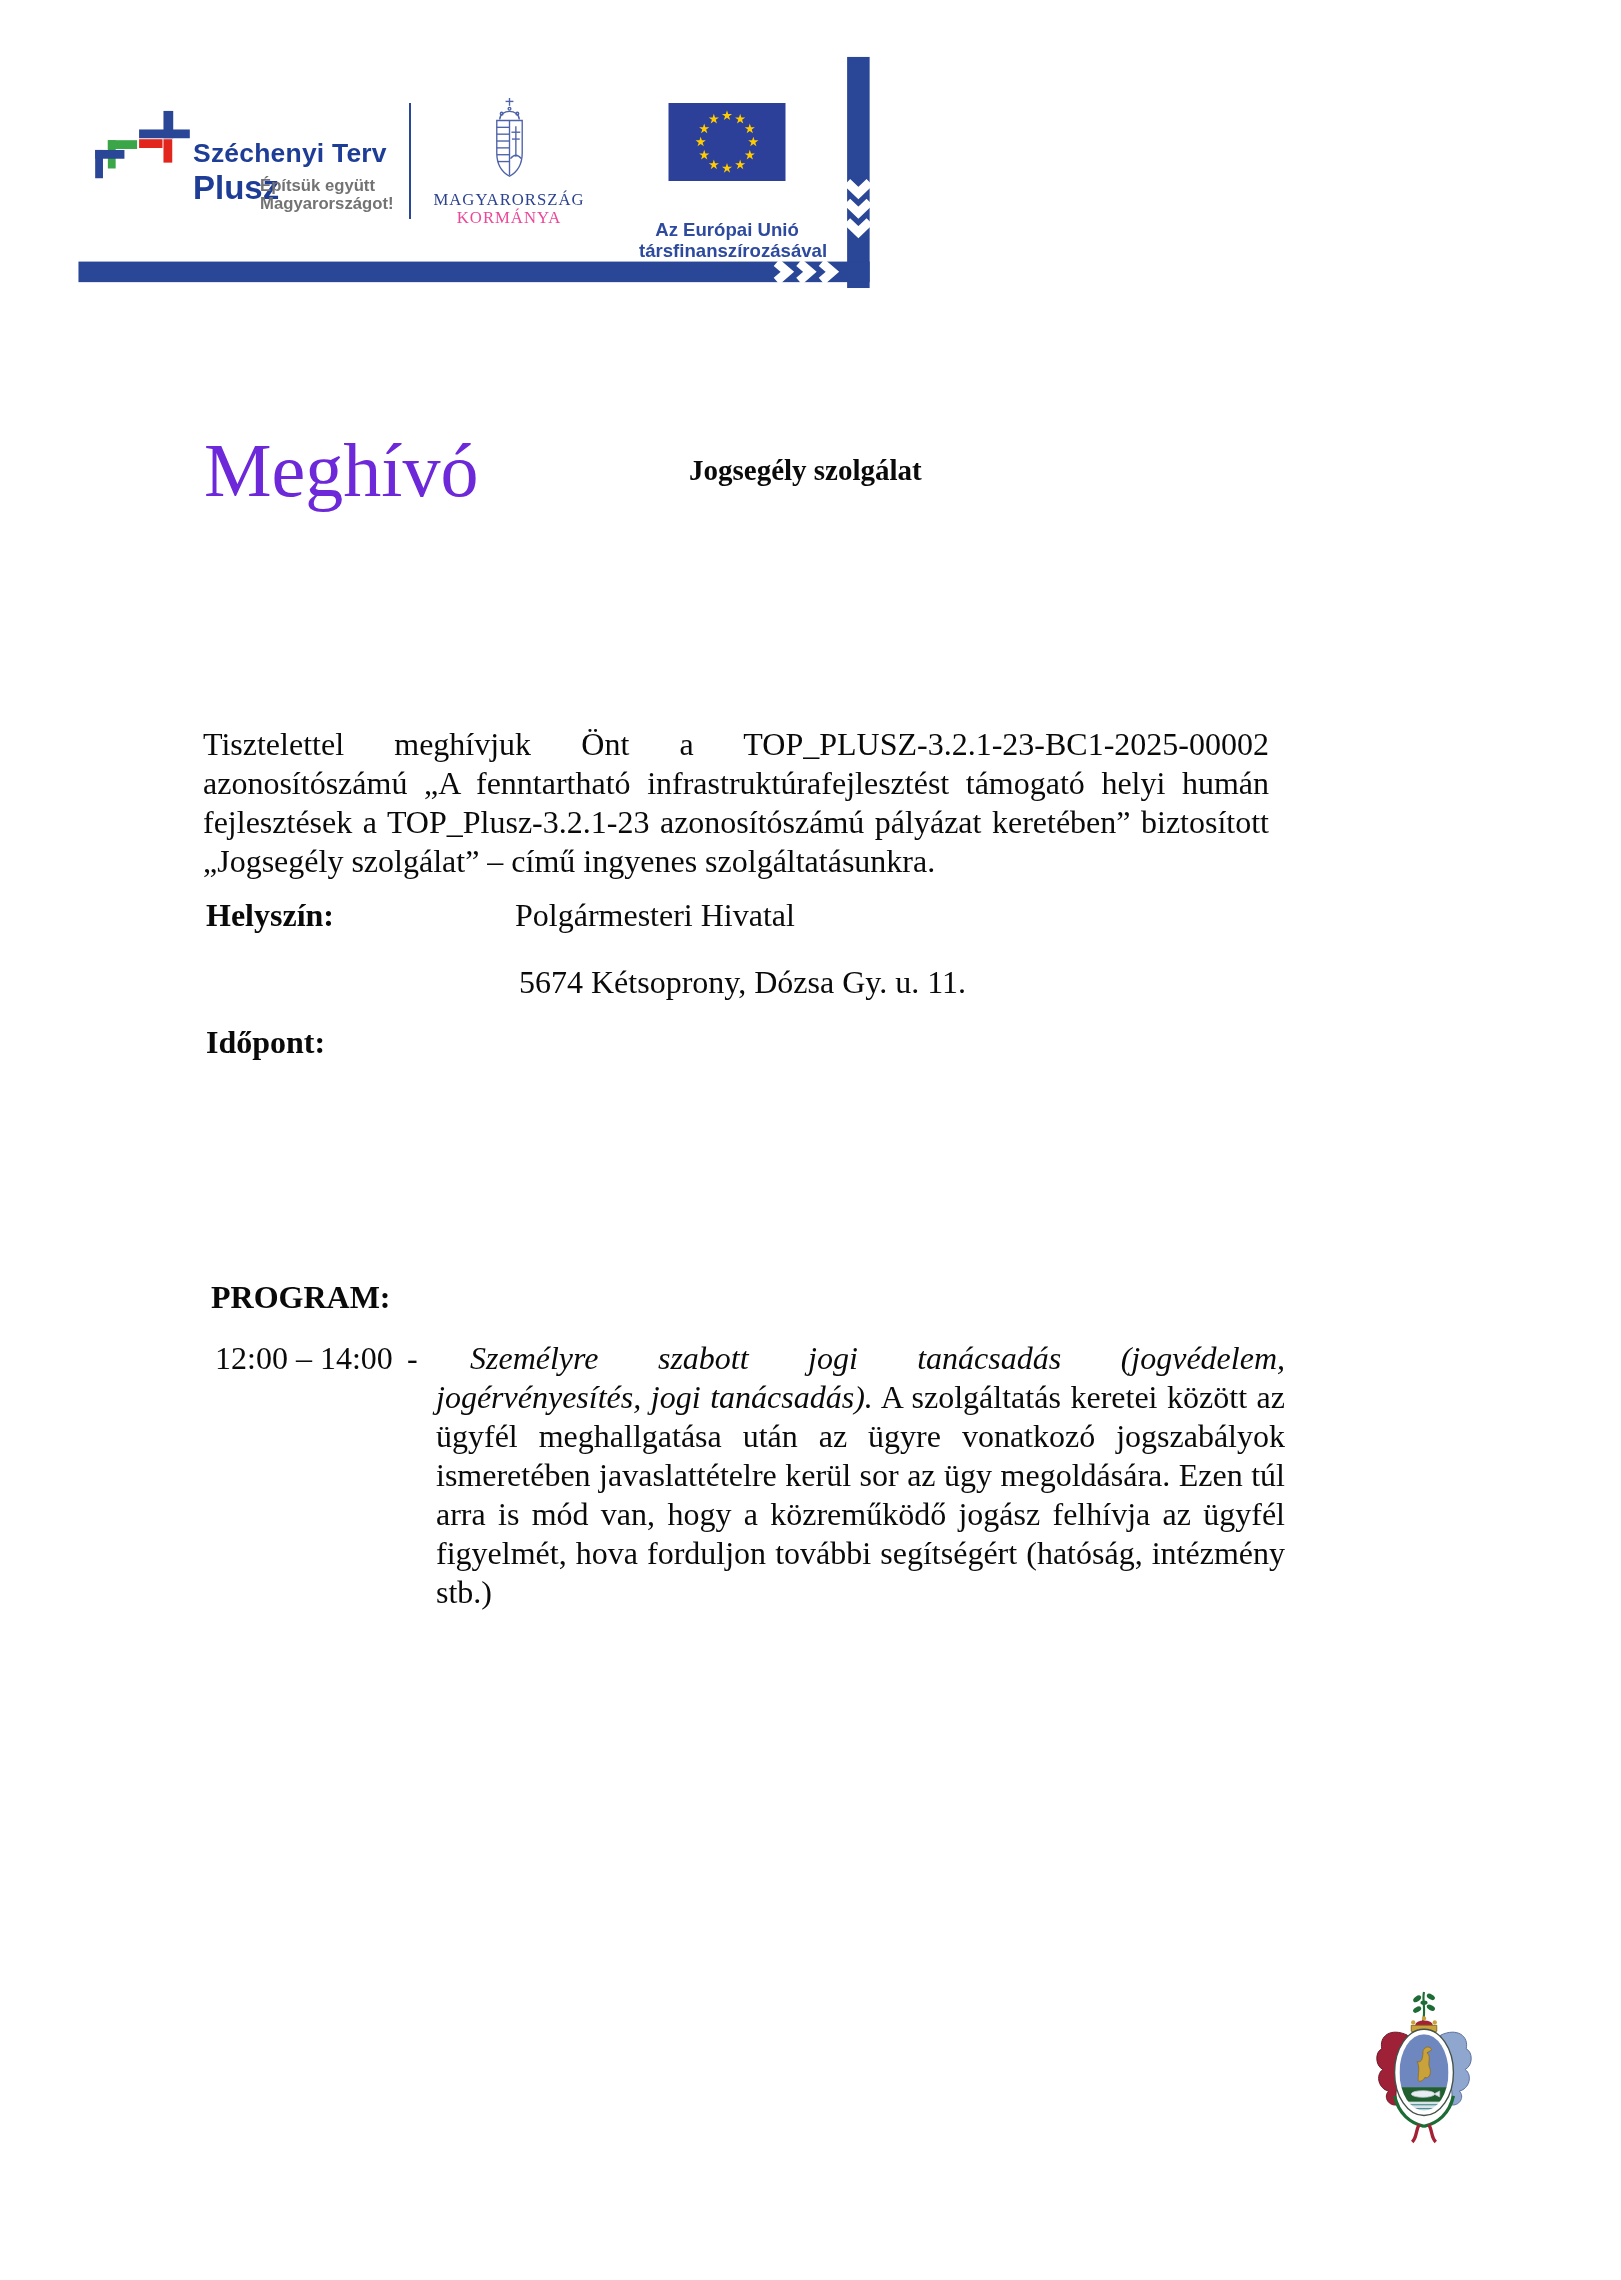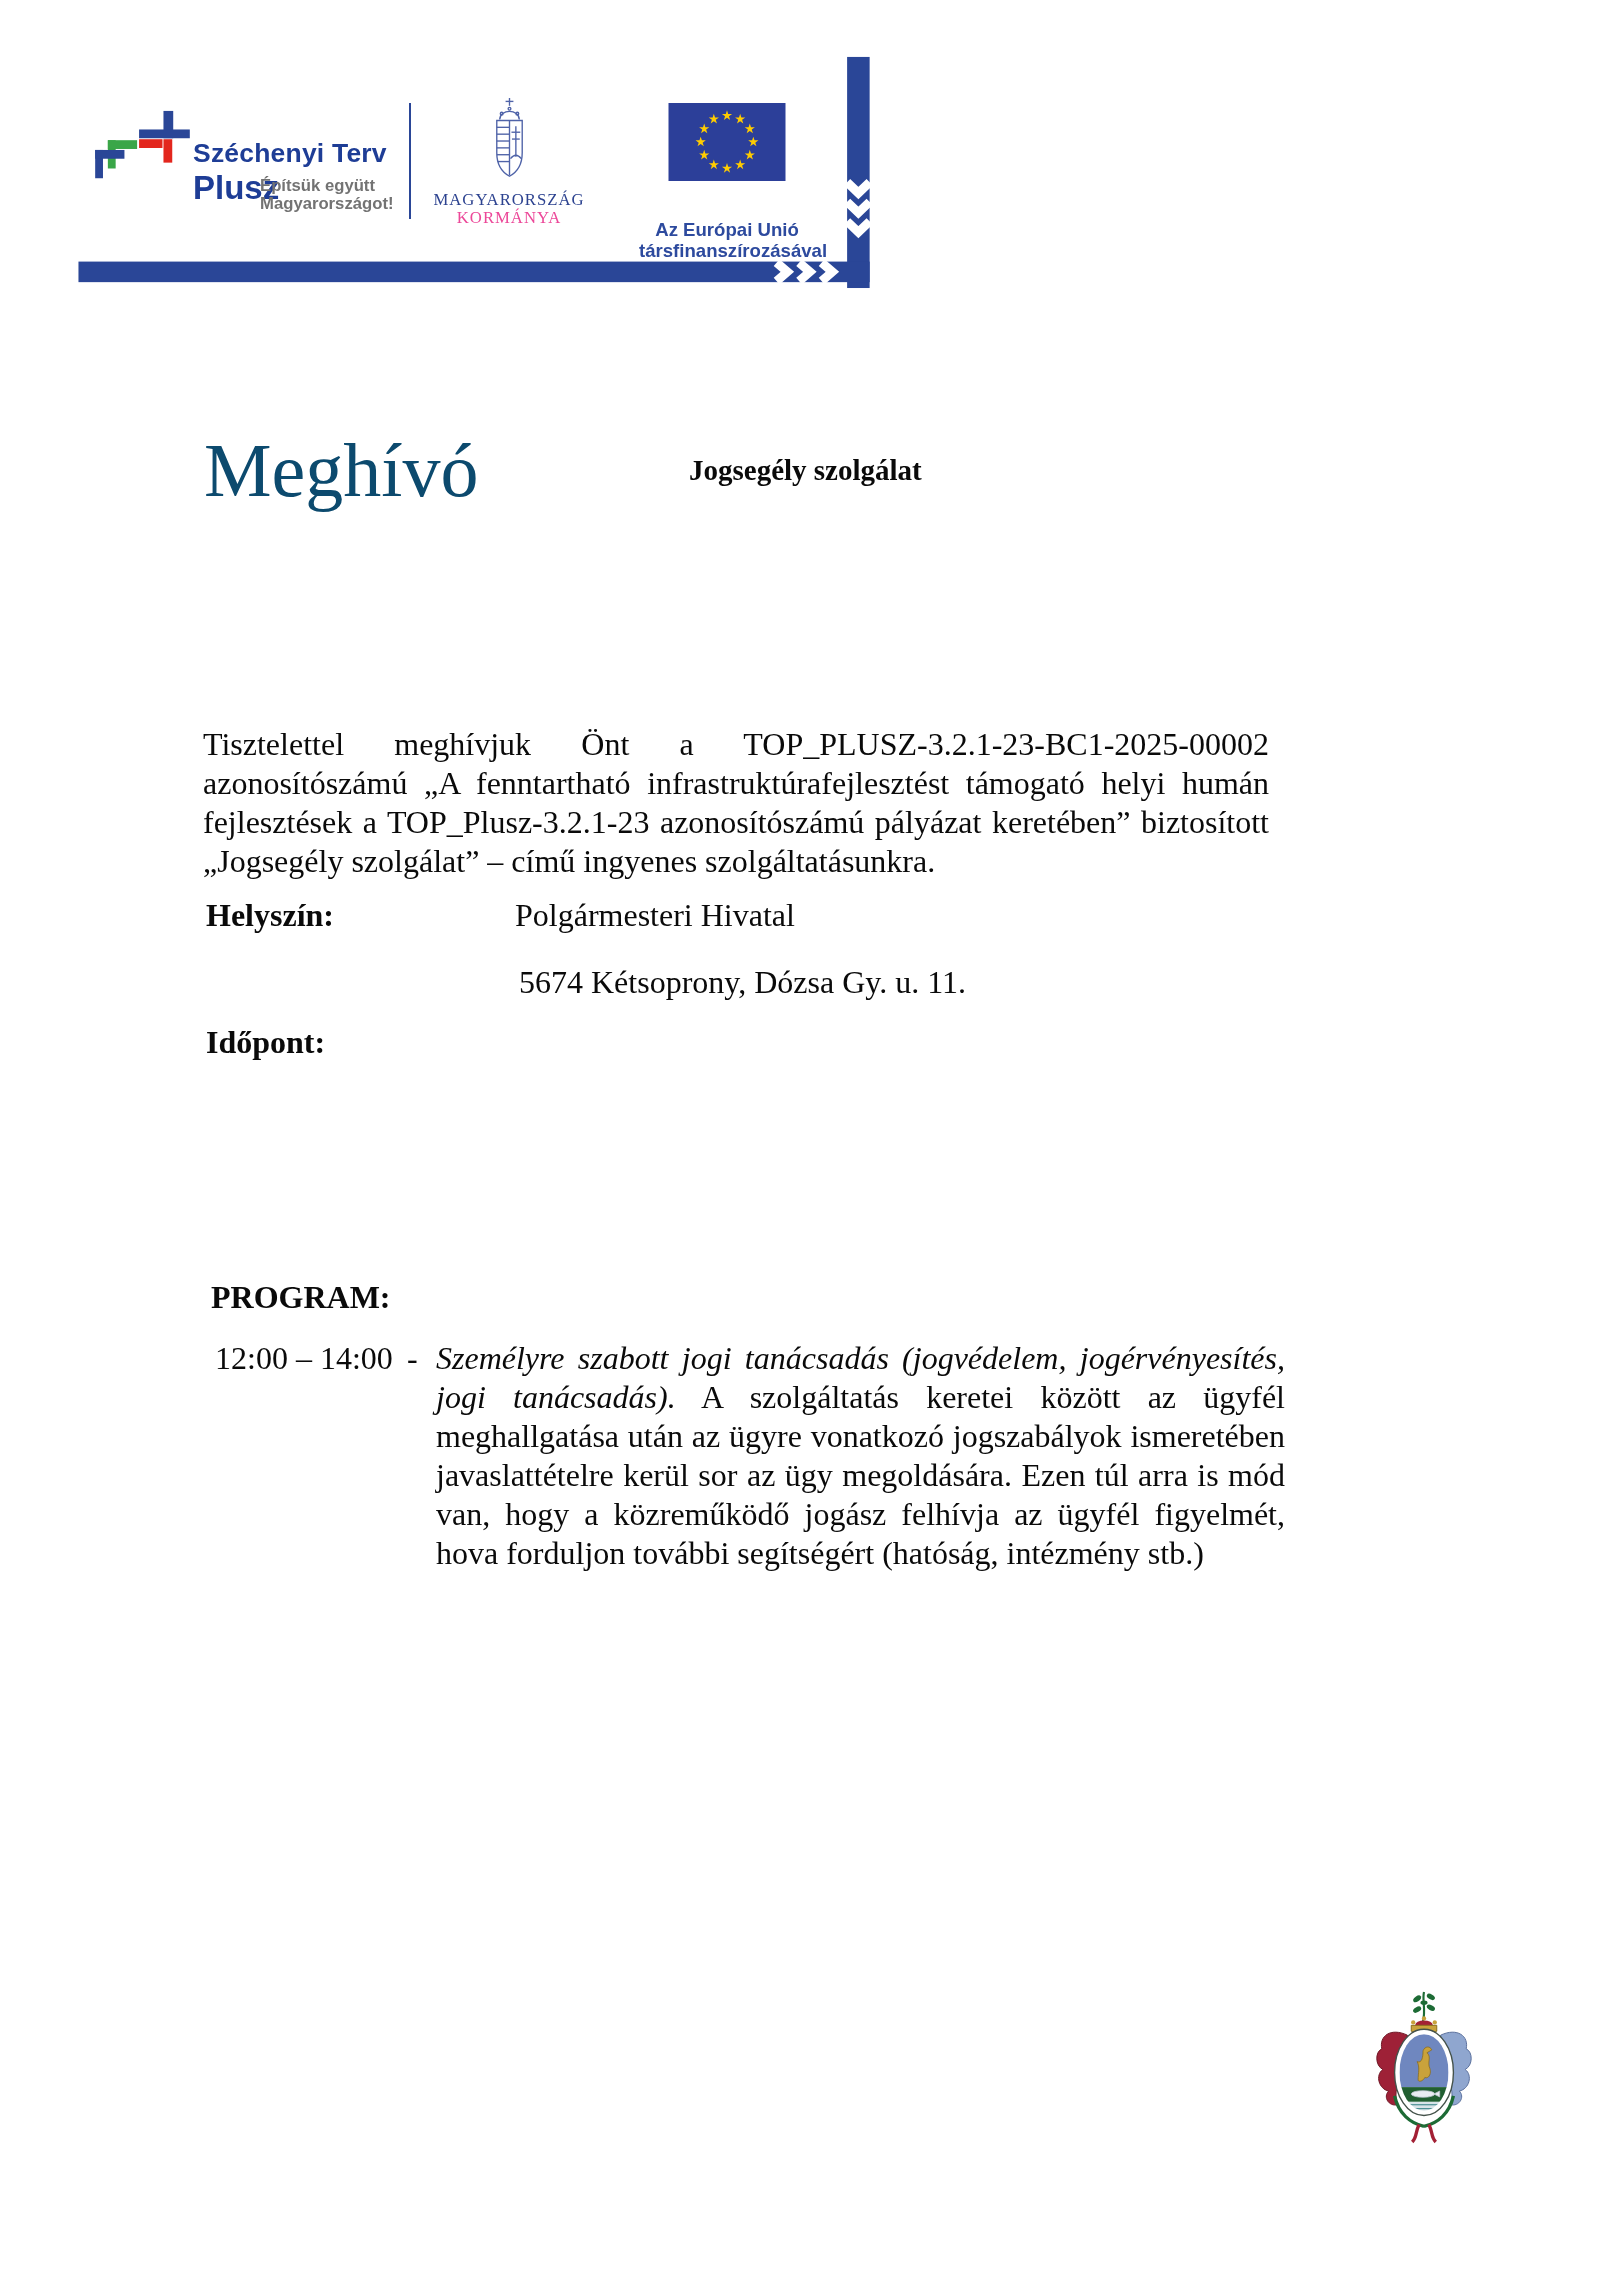--- a/index.html
+++ b/index.html
@@ -11,41 +11,41 @@
   .hdr-abs{position:absolute;}
   .sz-line1{left:193px;top:140px;font:700 26.5px/1 "Liberation Sans",sans-serif;color:#1e3d96;letter-spacing:0.2px;}
   .sz-line2{left:193px;top:171px;font:700 33px/1 "Liberation Sans",sans-serif;color:#1e3d96;}
   .sz-tags{left:260px;top:177px;font:700 16.7px/17.6px "Liberation Sans",sans-serif;color:#737373;}
   .hdr-divider{left:409px;top:103px;width:2px;height:116px;background:#2a4697;}
   .gov-text1{left:421px;top:192px;width:176px;text-align:center;font:400 16.7px/1 "Liberation Serif",serif;color:#2d4390;letter-spacing:1px;}
   .gov-text2{left:421px;top:210px;width:176px;text-align:center;font:400 16.7px/1 "Liberation Serif",serif;color:#ec4899;letter-spacing:1px;}
   .eu-flag{left:668px;top:103px;}
   .eu-text{left:639px;top:192px;width:176px;text-align:center;font:600 18.6px/20.6px "Liberation Sans",sans-serif;color:#2d4a9e;margin-top:28px;}
   
-  .doc-title{position:absolute;left:204px;top:429px;font:400 76px/1.1 "Liberation Serif",serif;color:#0c4a6e;}
+  .doc-title{position:absolute;left:204px;top:429px;font:400 76px/1.1 "Liberation Serif",serif;color:#6d28d9;}
   .doc-subtitle{position:absolute;left:689px;top:453px;font:700 29px/1.2 "Liberation Serif",serif;color:#0a0a0a;}
   
   .intro{
     position:absolute;left:203px;top:725px;width:1066px;
     font:400 32px/39px "Liberation Serif",serif;text-align:justify;
   }
   .row-label{position:absolute;left:206px;font:700 32px/39px "Liberation Serif",serif;}
   .row-value{position:absolute;left:515px;font:400 32px/39px "Liberation Serif",serif;}
   .r1{top:896px;} .r2{top:963px;} .r3{top:1023px;}
   .r2v{left:519px;}
   .program-heading{position:absolute;left:211px;top:1278px;font:700 32px/39px "Liberation Serif",serif;}
   .prog-time{position:absolute;left:215px;top:1339px;font:400 32px/39px "Liberation Serif",serif;white-space:nowrap;}
   .prog-dash{position:absolute;left:407px;top:1339px;font:400 32px/39px "Liberation Serif",serif;}
   .prog-text{
     position:absolute;left:436px;top:1339px;width:849px;
     font:400 32px/39px "Liberation Serif",serif;
   }
   .prog-text p{margin:0;text-align:justify;}
   .prog-text .note{font-style:italic;}
-  .prog-text i{font-style:italic;}
+  .prog-text i{font-style:italic;margin-left:34px;}
   
   .bars{position:absolute;left:76px;top:54px;}
   .sz-mark{position:absolute;left:93px;top:108px;}
   .gov-arms{position:absolute;left:487px;top:96px;}
   .village-arms{position:absolute;left:1373px;top:1990px;}
 </style>
 </head>
 <body>
 
 <div class="page">

